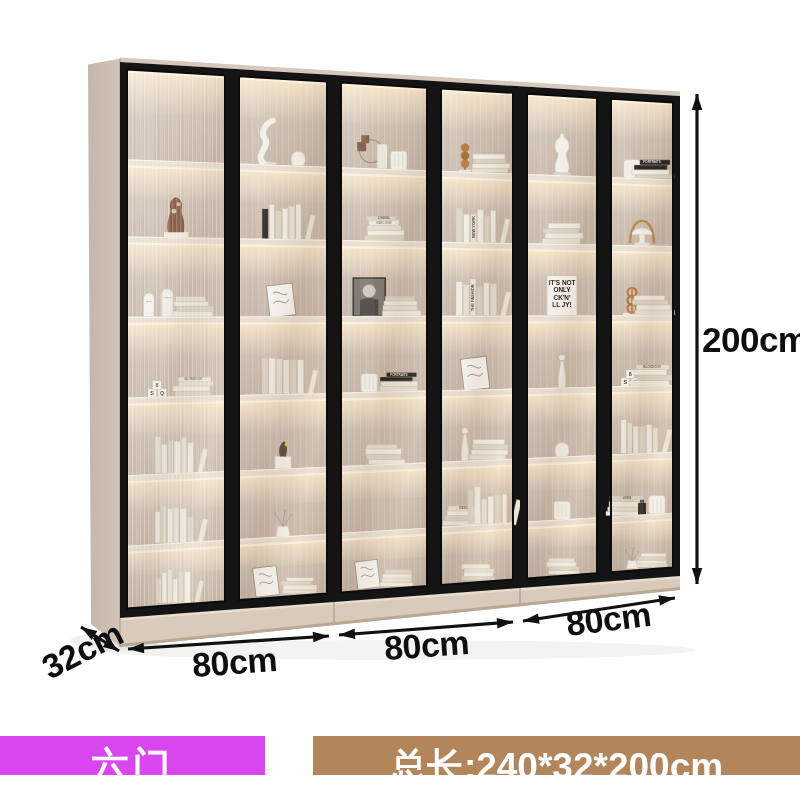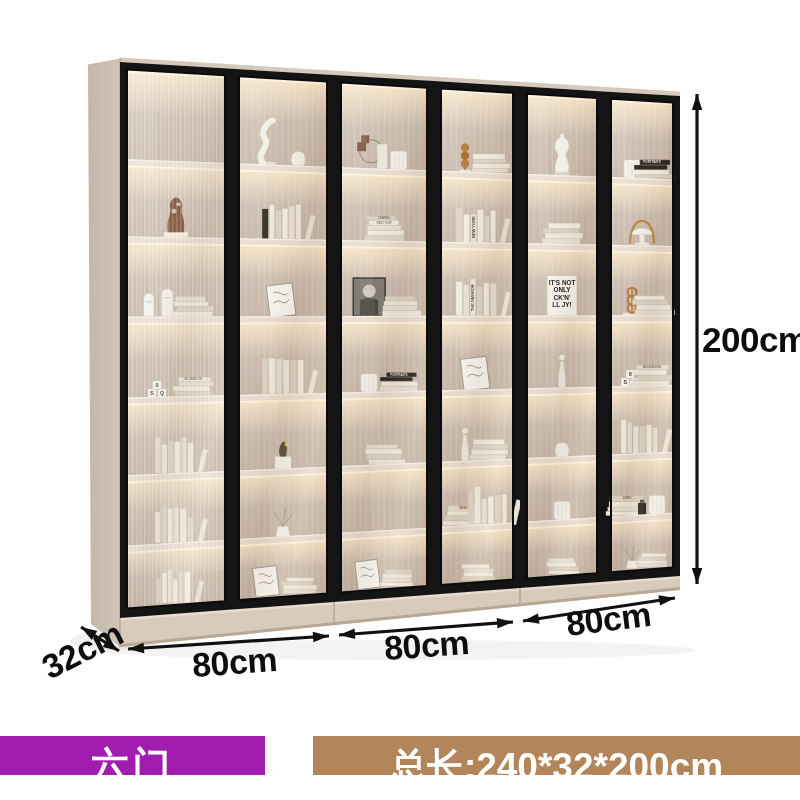--- a/index.html
+++ b/index.html
@@ -8,21 +8,21 @@
   #cab{position:absolute;left:0;top:0;width:800px;height:800px;}
   #cab svg{display:block;}
   #cab svg text{font-family:"Liberation Sans",sans-serif;}
   .dim{position:absolute;font-weight:700;color:#0e0e0e;letter-spacing:-0.5px;white-space:nowrap;}
   #dimH{left:702px;top:320px;font-size:35px;}
   #dimW1{left:192px;top:643px;font-size:34px;transform:rotate(-4deg);}
   #dimW2{left:384px;top:626px;font-size:34px;transform:rotate(-4deg);}
   #dimW3{left:566px;top:600px;font-size:34px;transform:rotate(-7deg);}
   #dimD{left:40px;top:631px;font-size:34px;transform:rotate(-27deg);}
   .footer{position:absolute;left:0;top:736px;width:800px;height:61px;display:flex;color:#ffffff;font-weight:700;}
-  .f-left{width:265px;background:#a21caf;display:flex;align-items:center;justify-content:center;
+  .f-left{width:265px;background:#d946ef;display:flex;align-items:center;justify-content:center;
           font-size:38px;letter-spacing:4px;}
   .f-right{flex:1;background:#b3855a;display:flex;align-items:center;justify-content:center;font-size:37px;margin-left:48px;}
 </style>
 </head>
 <body>
 
 <div class="canvas">
   <div id="cab">
       <svg width="800" height="800" viewBox="0 0 800 800" xmlns="http://www.w3.org/2000/svg">
 <defs>

